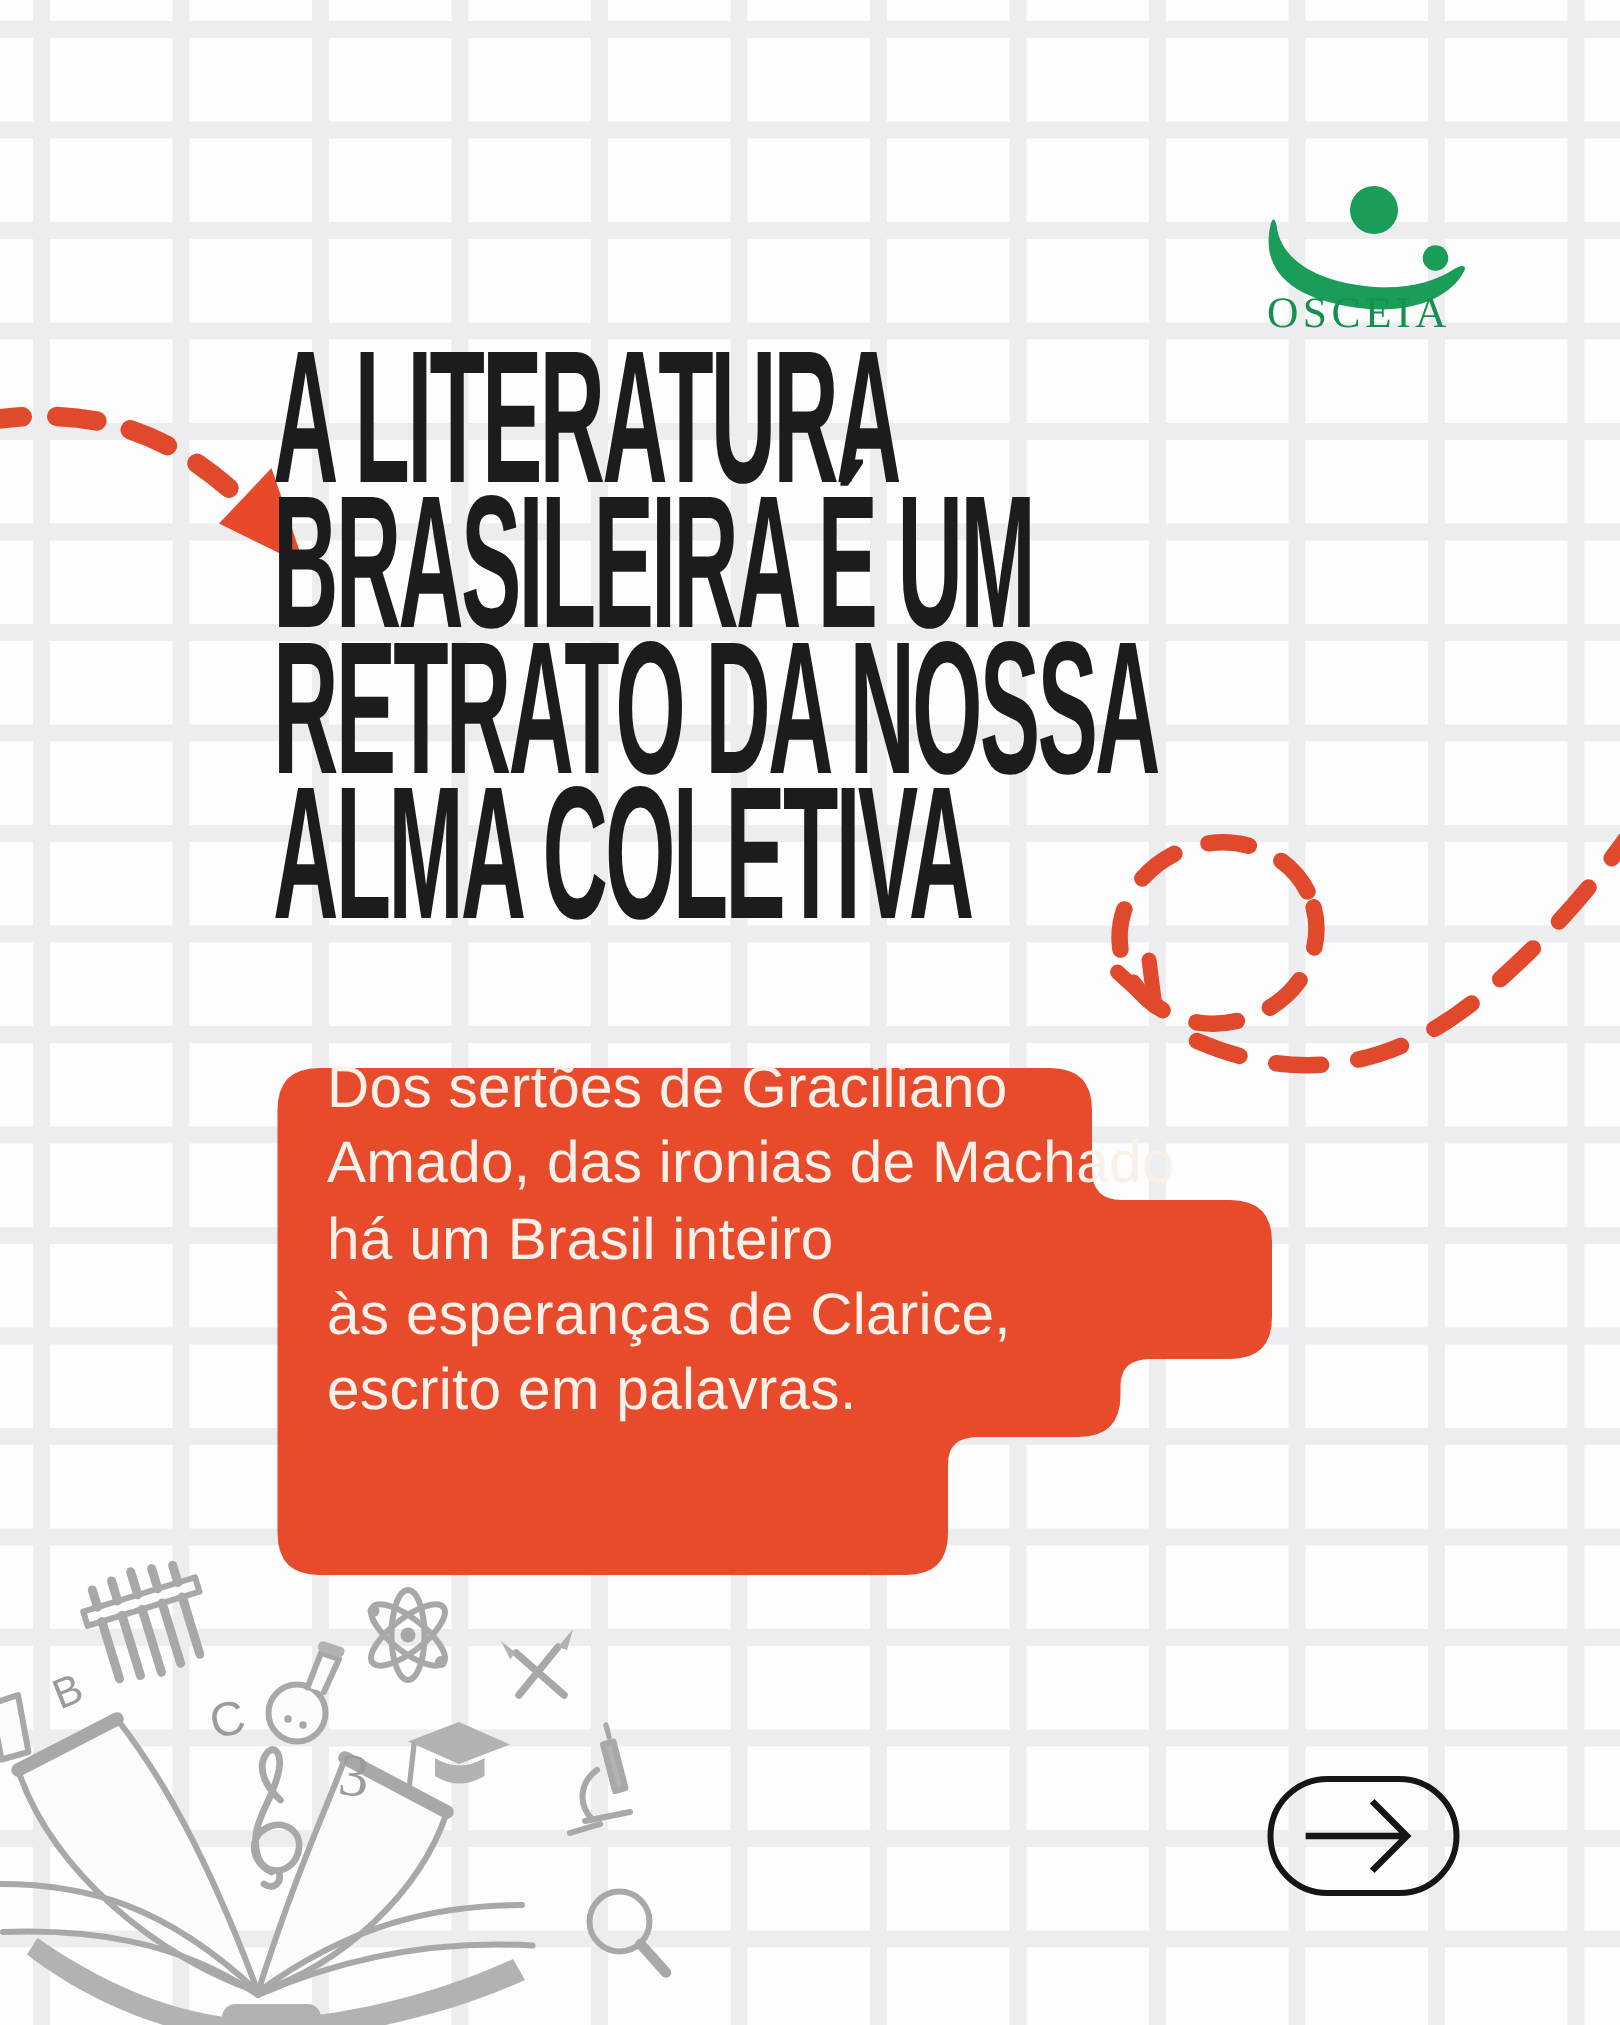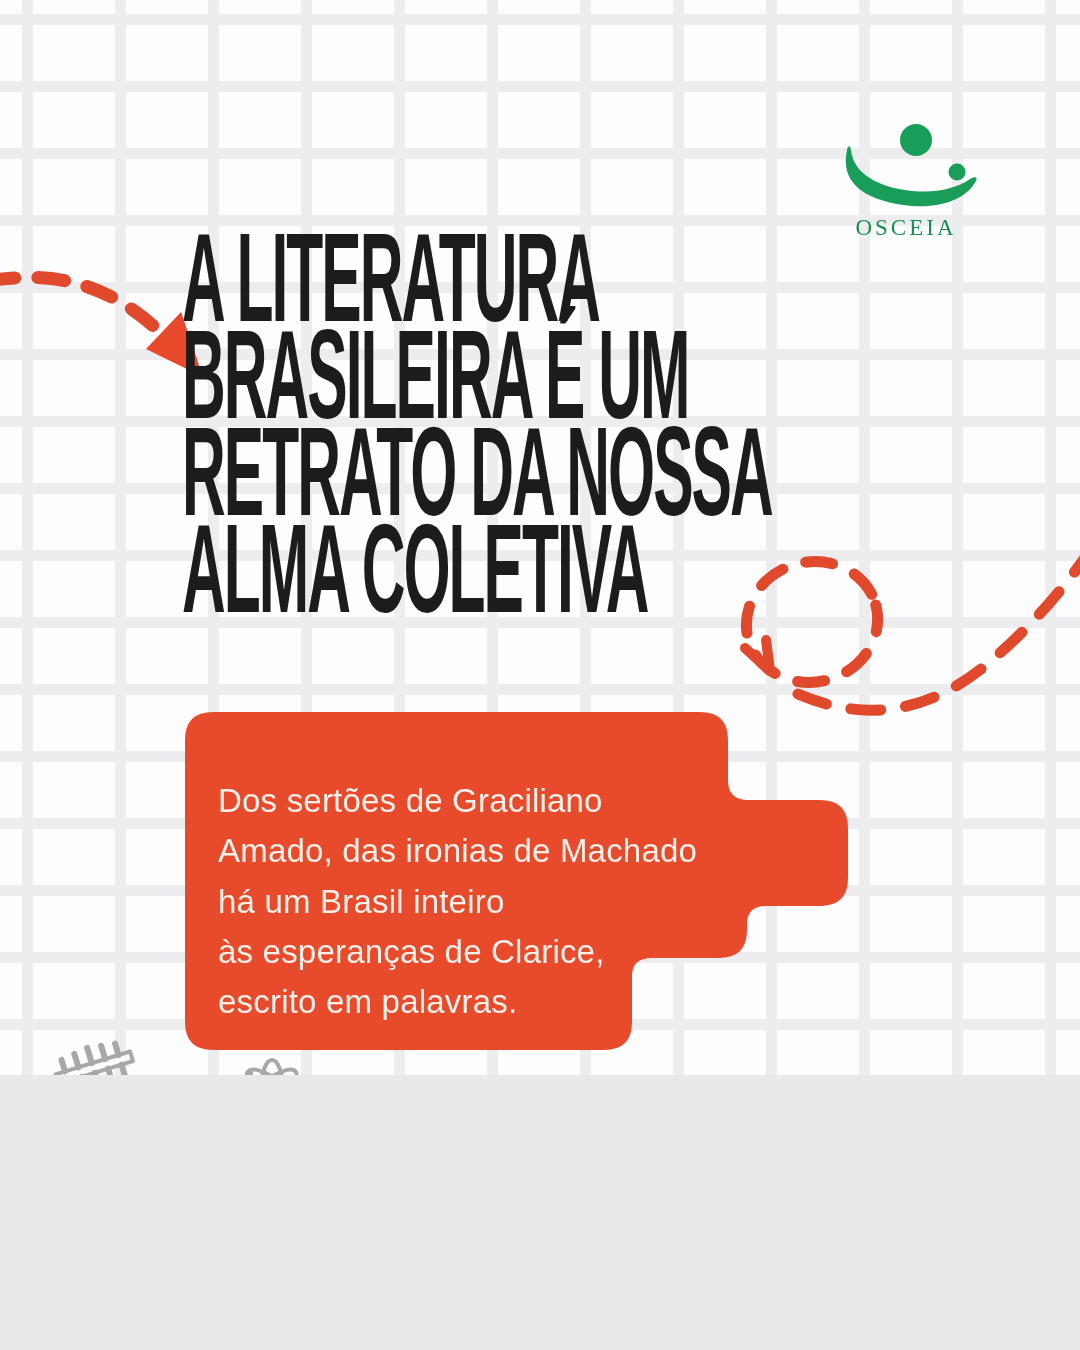--- a/index.html
+++ b/index.html
@@ -1,46 +1,46 @@
 <!DOCTYPE html>
 <html><head>
 <meta charset="utf-8">
 <style>
   html,body{margin:0;padding:0;background:#e9e9e9;}
   .canvas{
     position:relative;
-    width:1080px;height:1075px;
+    width:1080px;height:1350px;
     overflow:hidden;
     font-family:"Liberation Sans", sans-serif;
     background-color:#fdfdfe;
     background-image:
       linear-gradient(to right, #ededef 11px, transparent 11px),
       linear-gradient(to bottom, #ededef 11px, transparent 11px);
     background-size:93px 67px;
     background-position:22px 14px;
   }
   .decor-svg{position:absolute;left:0;top:0;width:1080px;height:1350px;z-index:1;}
   
   .headline{
     position:absolute;left:182px;top:229px;width:1400px;z-index:2;
     transform:scaleX(0.48);transform-origin:left top;
     color:#1c1c1c;font-weight:700;font-size:126px;line-height:97px;
     letter-spacing:-4px;white-space:nowrap;
   }
   
   .bubble-text{
-    position:absolute;left:218px;top:776px;z-index:3;
-    color:#f8f1ea;font-size:33px;line-height:50.3px;font-weight:400;
+    position:absolute;left:218px;top:701px;z-index:3;
+    color:#f8f1ea;font-size:39px;line-height:50.3px;font-weight:400;
     letter-spacing:0.2px;white-space:nowrap;
   }
   
   .logo-wordmark{
     position:absolute;left:840px;top:193px;width:132px;z-index:2;
     text-align:center;font-family:"Liberation Serif", serif;
-    font-size:23px;color:#178f4e;letter-spacing:3px;font-weight:500;margin-top:22px;
+    font-size:29px;color:#178f4e;letter-spacing:3px;font-weight:500;
   }
   
   .doodle-letter{position:absolute;z-index:2;color:#9b9b9d;font-weight:400;}
   .letter-b{left:36px;top:1112px;font-size:28px;transform:rotate(-22deg);}
   .letter-c{left:140px;top:1128px;font-size:32px;transform:rotate(-12deg);}
   .letter-3{left:226px;top:1160px;font-size:40px;transform:rotate(6deg);font-family:"Liberation Serif",serif;}
   
   .next-button{
     position:absolute;left:845px;top:1184px;width:128px;height:80px;z-index:3;
     border:4px solid #161616;border-radius:41px;box-sizing:border-box;

